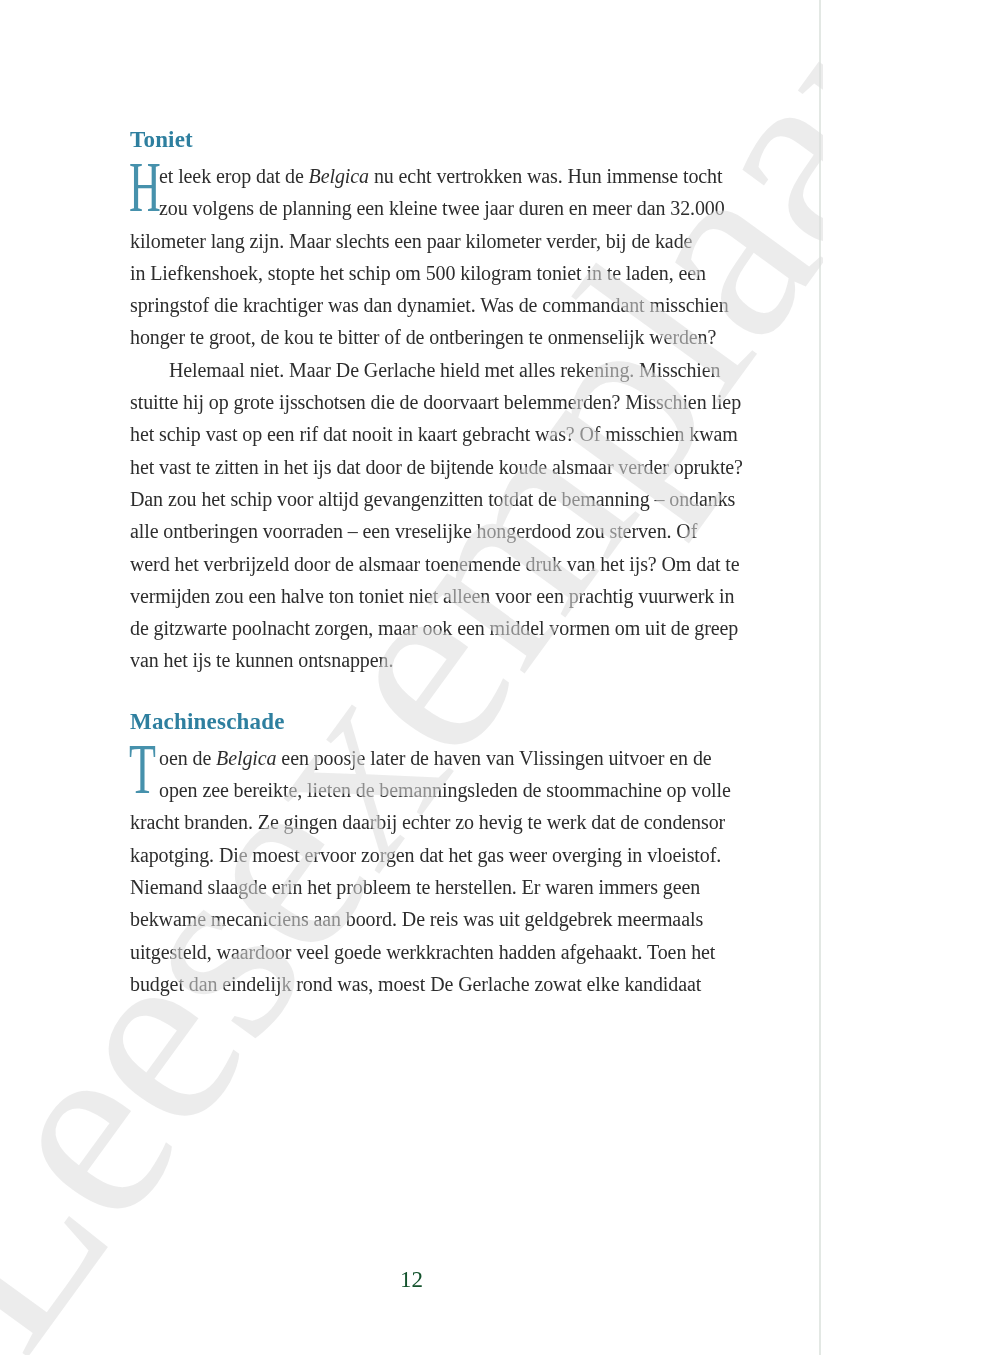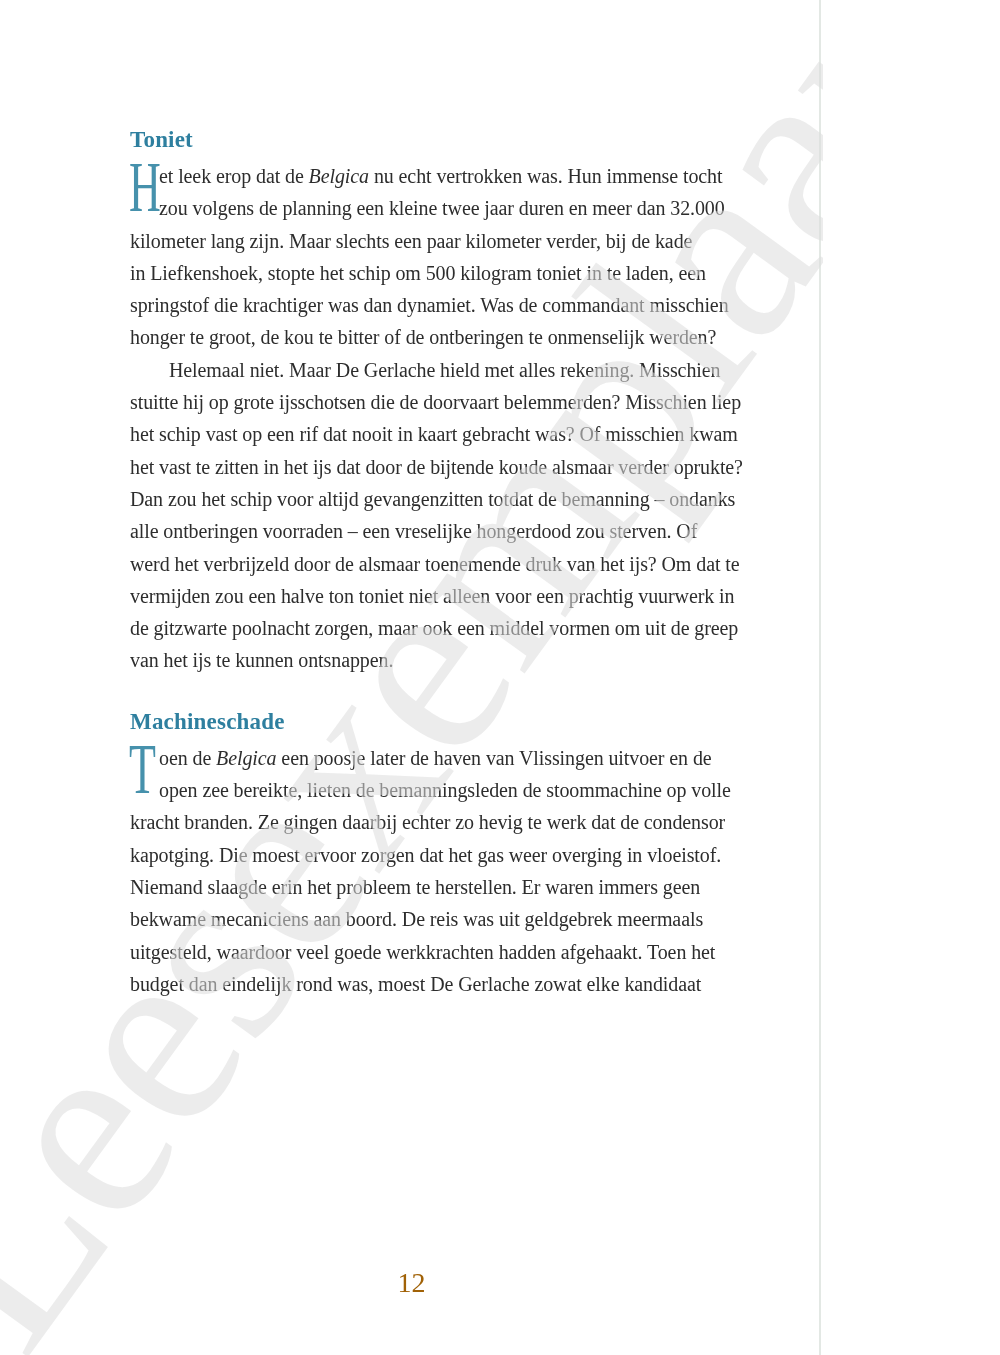--- a/index.html
+++ b/index.html
@@ -56,22 +56,22 @@
     transform: scaleX(0.62);
     transform-origin: left top;
     text-shadow: 0 0 1px rgba(255,255,255,0.35);
   }
   .page-number {
     position: absolute;
     left: 0;
     right: 0;
     top: 1267px;
     text-align: center;
-    font-size: 28px;
-    color: #a16207;
+    font-size: 23px;
+    color: #14532d;
     z-index: 1;
   }
   .watermark-layer {
     position: absolute;
     inset: 0;
     z-index: 5;
     display: flex;
     align-items: center;
     justify-content: center;
     pointer-events: none;

